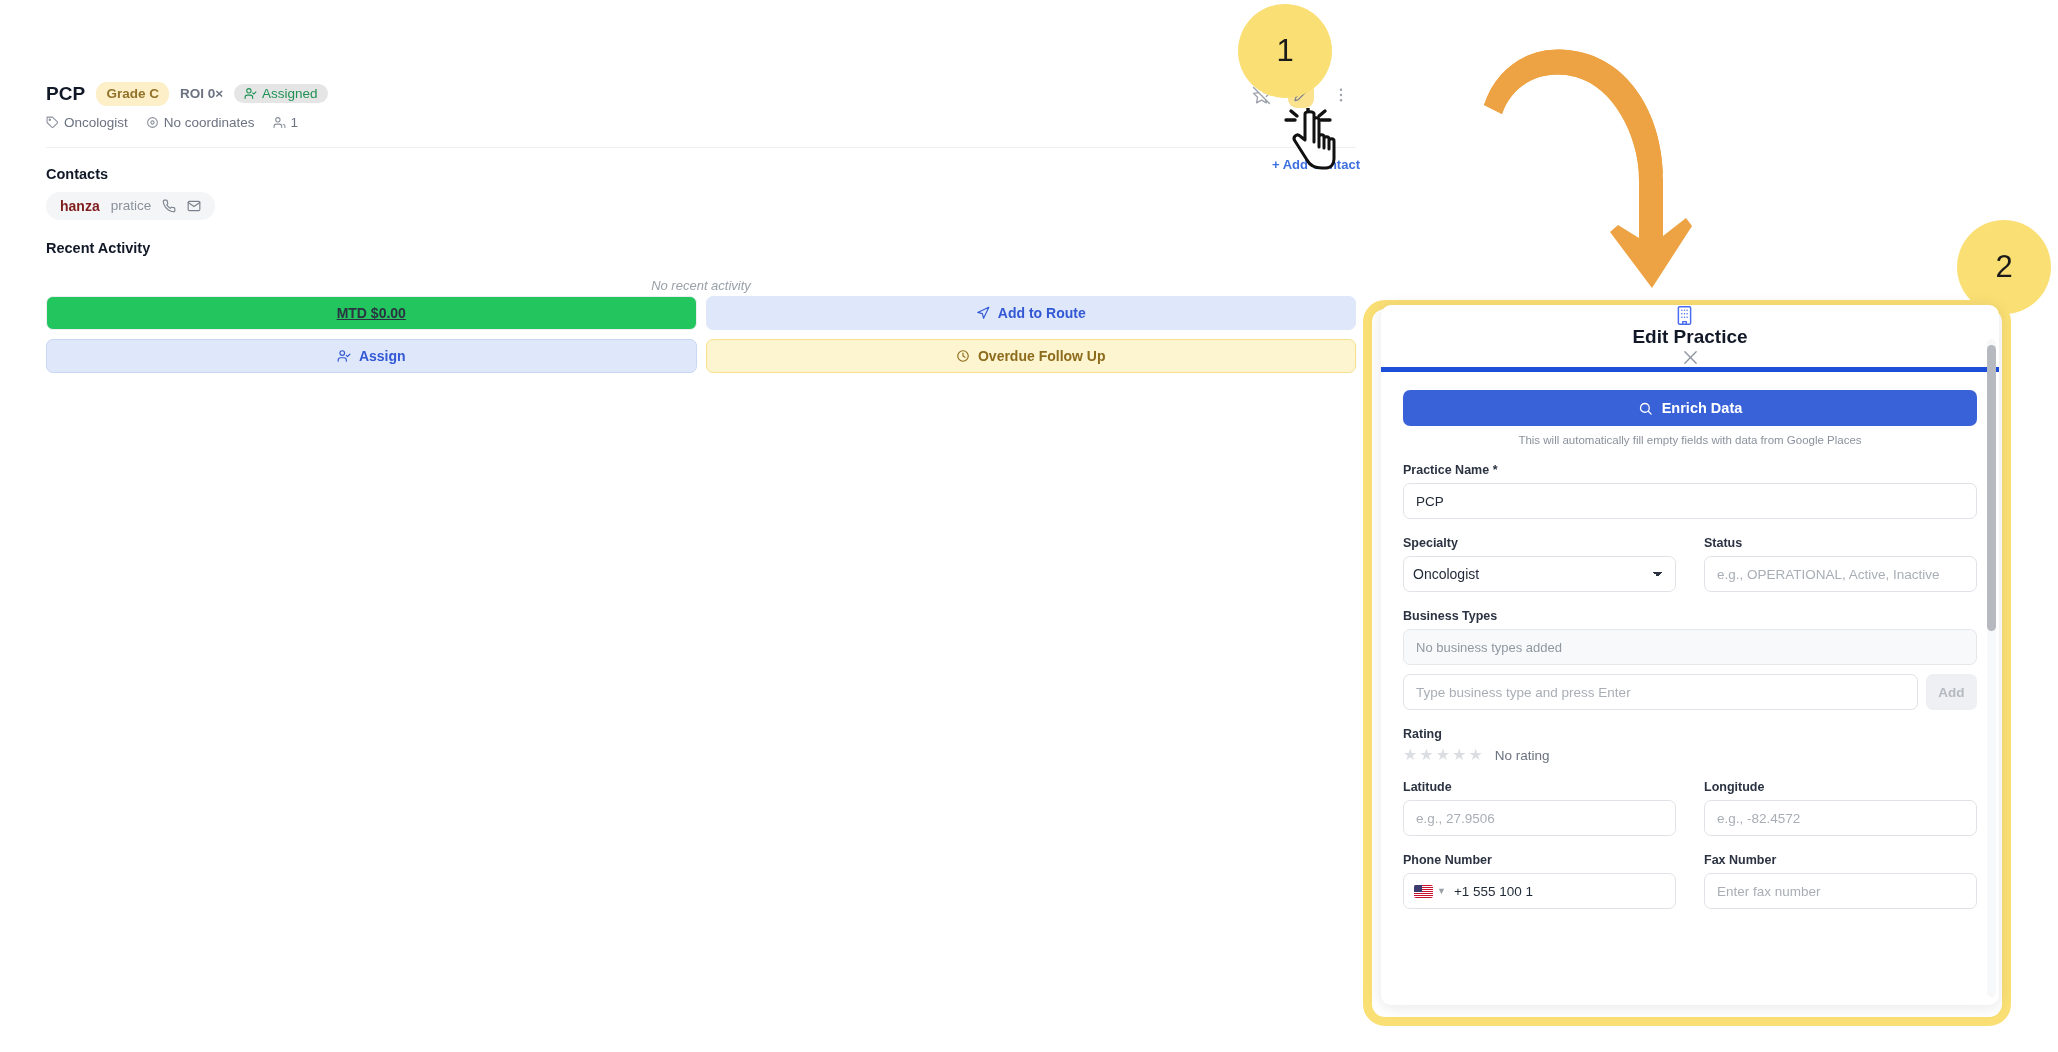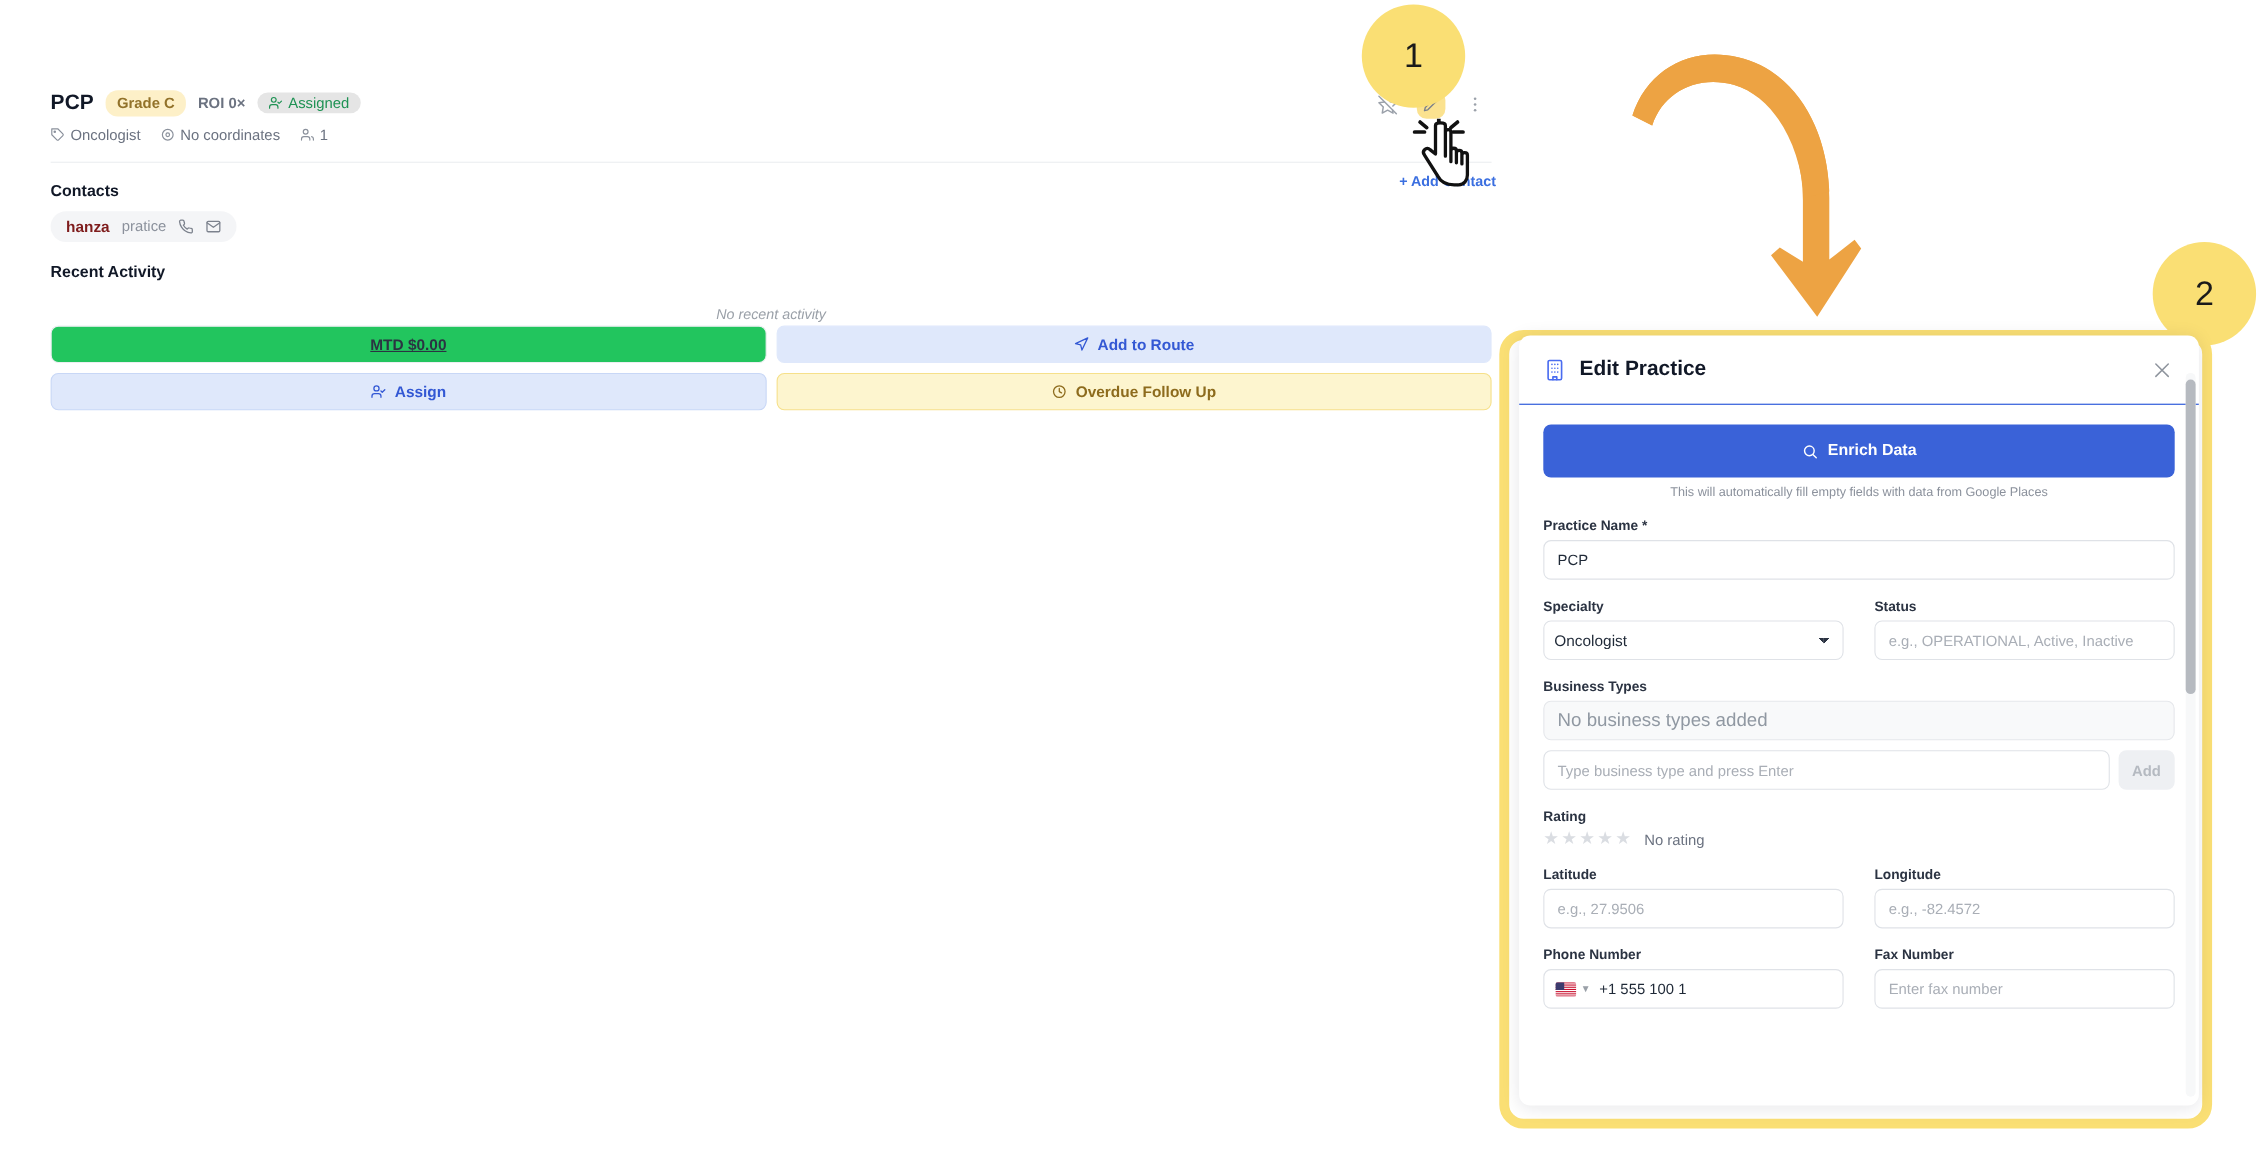--- a/index.html
+++ b/index.html
@@ -60,46 +60,46 @@
   .cnum-1{left:1238px;top:4px;width:94px;height:94px;}
   .cnum-2{left:1957px;top:220px;width:94px;height:94px;font-size:31px;}
 
   .arrow{position:absolute;left:1480px;top:40px;width:220px;height:280px;}
 
   
   .dlg-outline{position:absolute;left:1363px;top:300px;width:648px;height:726px;
     border:9px solid #fadf74;border-radius:22px;box-sizing:border-box;}
   .dlg{position:absolute;left:1381px;top:305px;width:618px;height:700px;background:#ffffff;
     border-radius:10px;box-shadow:0 2px 16px rgba(15,23,42,.10);overflow:hidden;box-sizing:border-box;}
-  .dlg-head{height:62px;display:flex;align-items:center;padding:0 22px;border-bottom:1px solid #1d4ed8;}
+  .dlg-head{height:62px;display:flex;align-items:center;padding:0 22px;border-bottom:5px solid #1d4ed8;flex-direction:column;}
   .dlg-ic{color:#4a6cf0;display:flex;margin-right:12px;}
   .dlg-title{font-size:19px;font-weight:700;color:#111827;flex:1;}
   .dlg-x{color:#8e949d;width:24px;height:24px;display:flex;align-items:center;justify-content:center;}
 
   .dlg-body{padding:18px 22px 0 22px;}
-  .enrich{width:100%;height:48px;background:#3a62d8;color:#fff;border:0;border-radius:7px;
+  .enrich{width:100%;height:36px;background:#3a62d8;color:#fff;border:0;border-radius:7px;
     font-size:14.5px;font-weight:700;display:flex;align-items:center;justify-content:center;gap:9px;
     font-family:inherit;box-sizing:border-box;}
   .enrich-note{text-align:center;font-size:11.5px;color:#8b919c;margin:8px 0 0;}
 
   .flabel{font-size:12.5px;font-weight:700;color:#2b3342;margin:17px 0 6px;}
   .fin{width:100%;height:36px;border:1px solid #dfe2e7;border-radius:7px;background:#fff;
     font-size:13.5px;color:#1f2937;padding:0 12px;box-sizing:border-box;font-family:inherit;}
   .fin::placeholder{color:#a9aeb6;}
   .row2{display:grid;grid-template-columns:1fr 1fr;gap:0 28px;}
 
   .fsel{width:100%;height:36px;border:1px solid #dfe2e7;border-radius:7px;background:#fff;
     font-size:14px;color:#1f2937;padding:0 9px;box-sizing:border-box;font-family:inherit;
     -webkit-appearance:none;appearance:none;
     background-image:linear-gradient(45deg,transparent 50%,#2b3342 50%),linear-gradient(135deg,#2b3342 50%,transparent 50%);
     background-position:calc(100% - 17px) 15px, calc(100% - 12px) 15px;
     background-size:5px 5px,5px 5px;background-repeat:no-repeat;}
 
   .bt-box{width:100%;height:36px;border:1px solid #e5e7eb;border-radius:7px;background:#f8f9fa;
-    display:flex;align-items:center;padding:0 12px;box-sizing:border-box;font-size:17px;color:#9098a2;}
+    display:flex;align-items:center;padding:0 12px;box-sizing:border-box;font-size:13px;color:#9098a2;}
   .bt-add-row{display:flex;gap:8px;margin-top:9px;}
   .bt-add-btn{width:56px;height:36px;background:#eef0f3;color:#b5bac1;border:0;border-radius:7px;
     font-size:13.5px;font-weight:600;font-family:inherit;}
 
   .stars{display:flex;align-items:center;gap:2px;margin-top:6px;}
   .star{color:#dadde2;font-size:16px;line-height:1;}
   .norating{font-size:13.5px;color:#6b7280;margin-left:10px;}
 
   .phone-wrap{display:flex;align-items:center;height:36px;border:1px solid #dfe2e7;border-radius:7px;
     padding:0 10px;box-sizing:border-box;}

